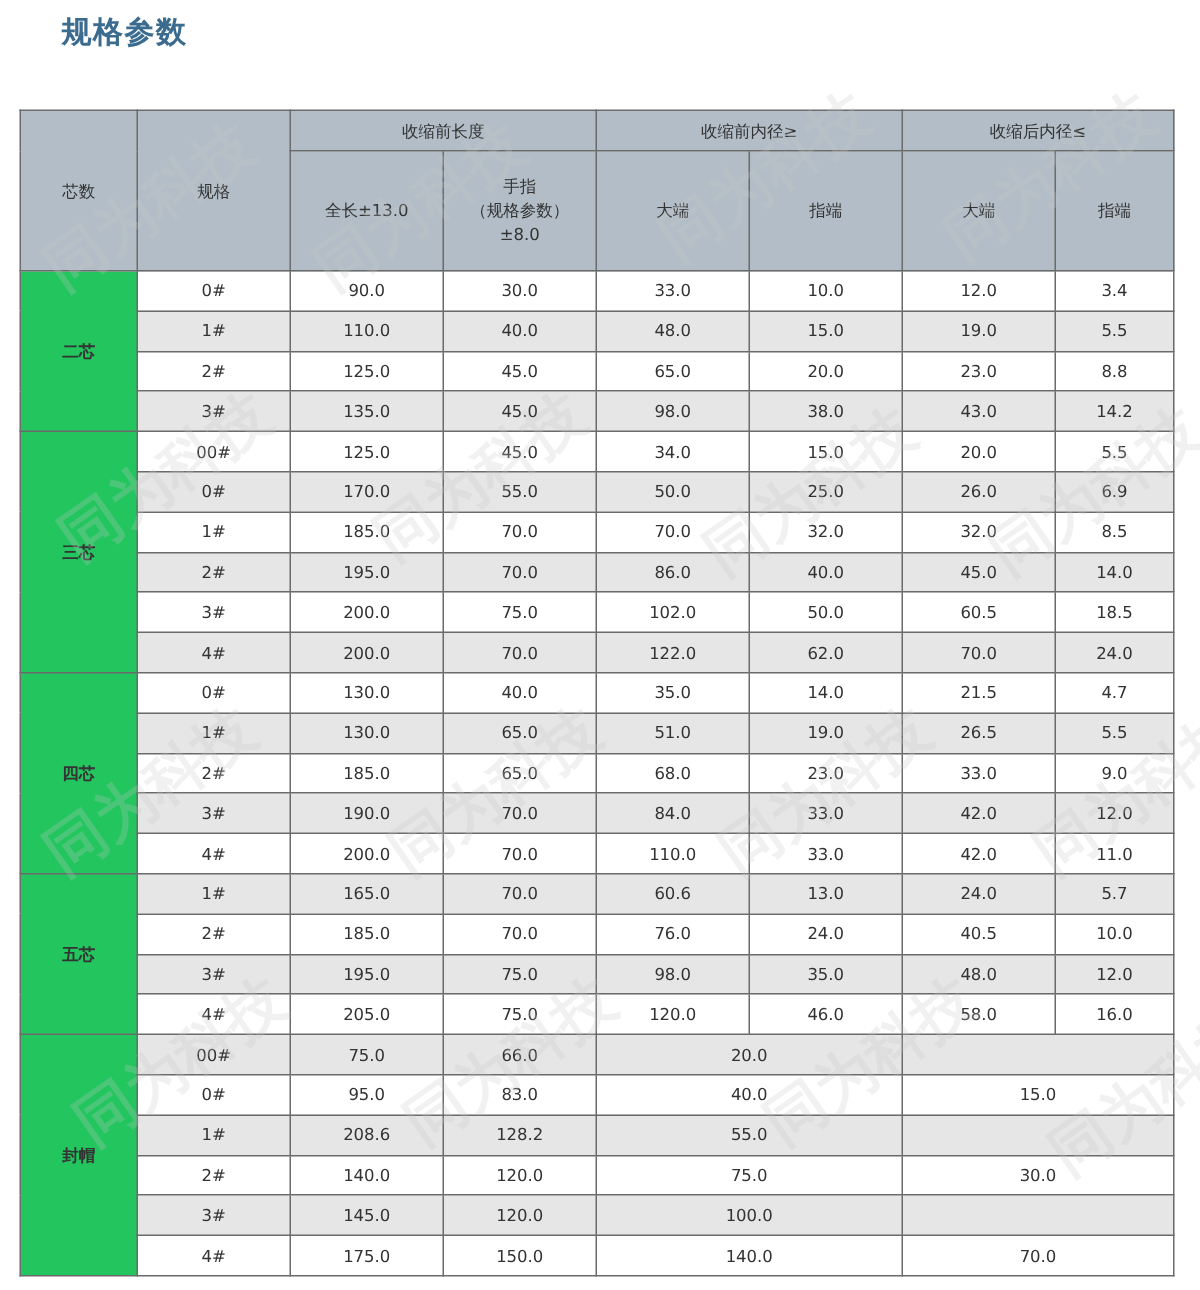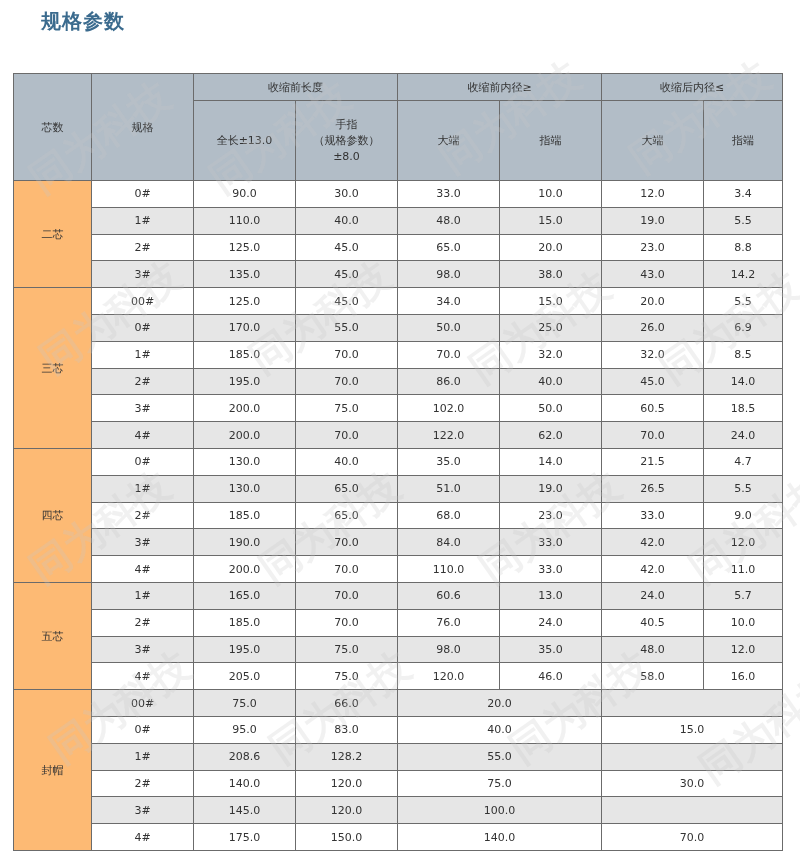--- a/index.html
+++ b/index.html
@@ -5,21 +5,21 @@
   html,body{margin:0;padding:0;background:#ffffff;}
   body{width:800px;height:860px;position:relative;overflow:hidden;font-family:"DejaVu Sans","Liberation Sans",sans-serif;color:#333;}
   .title{position:absolute;left:13px;top:8px;font-size:20px;font-weight:bold;color:#3b6b8e;letter-spacing:1px;margin-left:28px;}
   table.spec{position:absolute;left:13px;top:73px;border-collapse:collapse;table-layout:fixed;width:769px;font-size:11px;}
   table.spec td, table.spec th{border:1px solid #6b6b6b;text-align:center;vertical-align:middle;padding:0;}
   table.spec thead th{background:#b2bdc7;font-weight:normal;color:#333;}
   tr.h1 th.sub{height:26px;}
   tr.h2 th{height:79px;line-height:16px;}
   tbody td{height:25.8px;}
   tbody tr.alt td.v{background:#e6e6e6;}
-  tbody td.group{background:#fdba74;}
+  tbody td.group{background:#22c55e;font-weight:bold;}
   .wm{position:absolute;color:rgba(200,200,200,0.25);font-size:40px;font-weight:bold;transform:rotate(-35deg);pointer-events:none;white-space:nowrap;}
 </style>
 </head>
 <body>
 
 <div class="title">规格参数</div>
 
 <table class="spec">
   <colgroup>
     <col style="width:78px">

